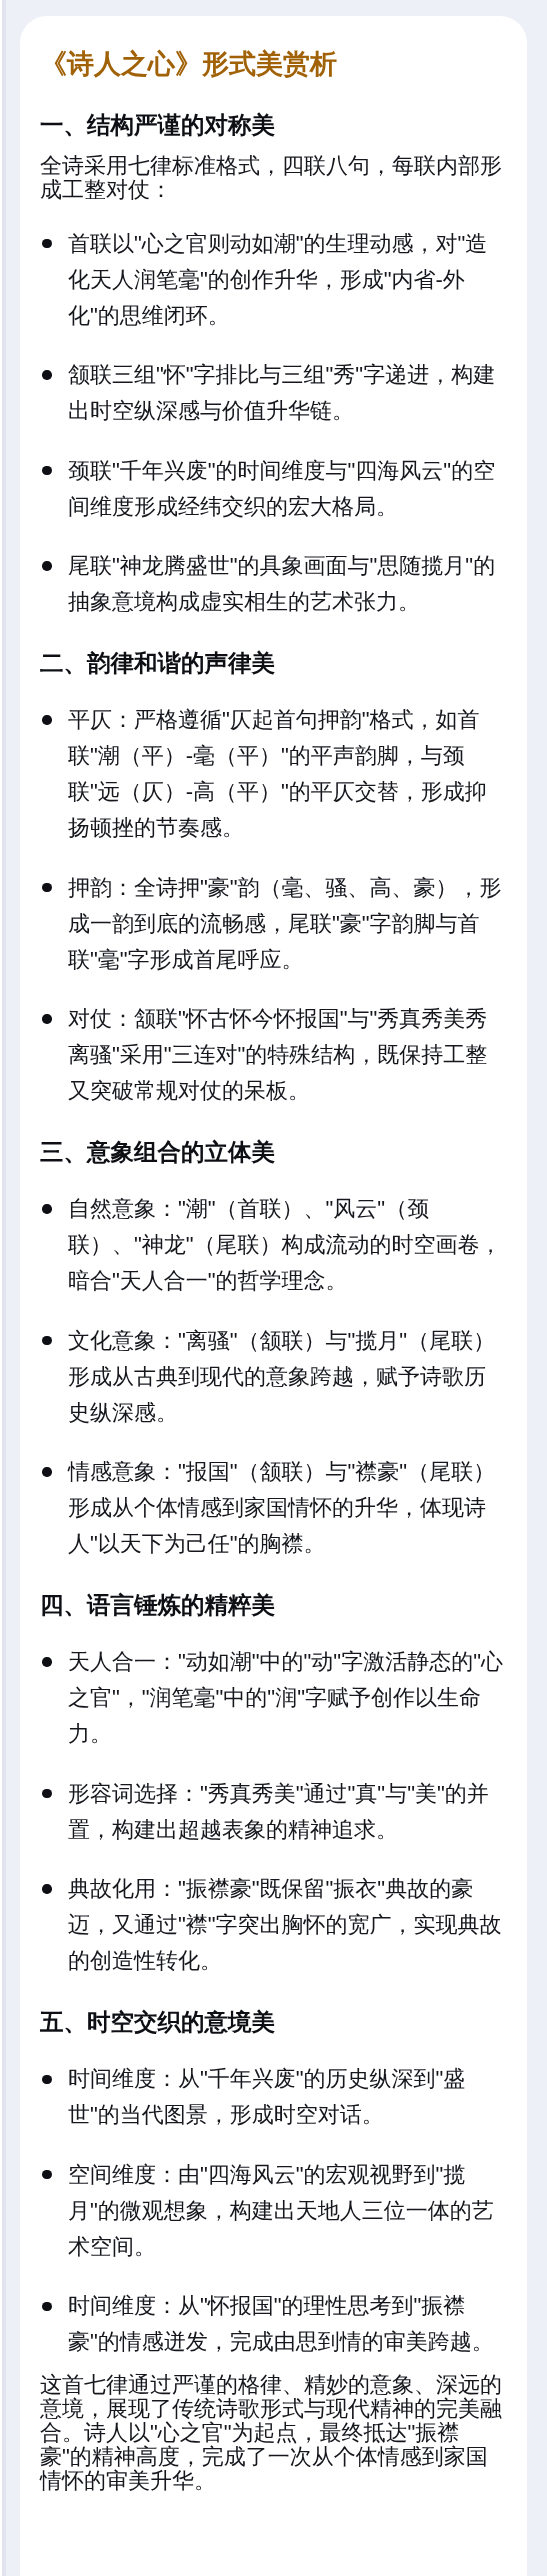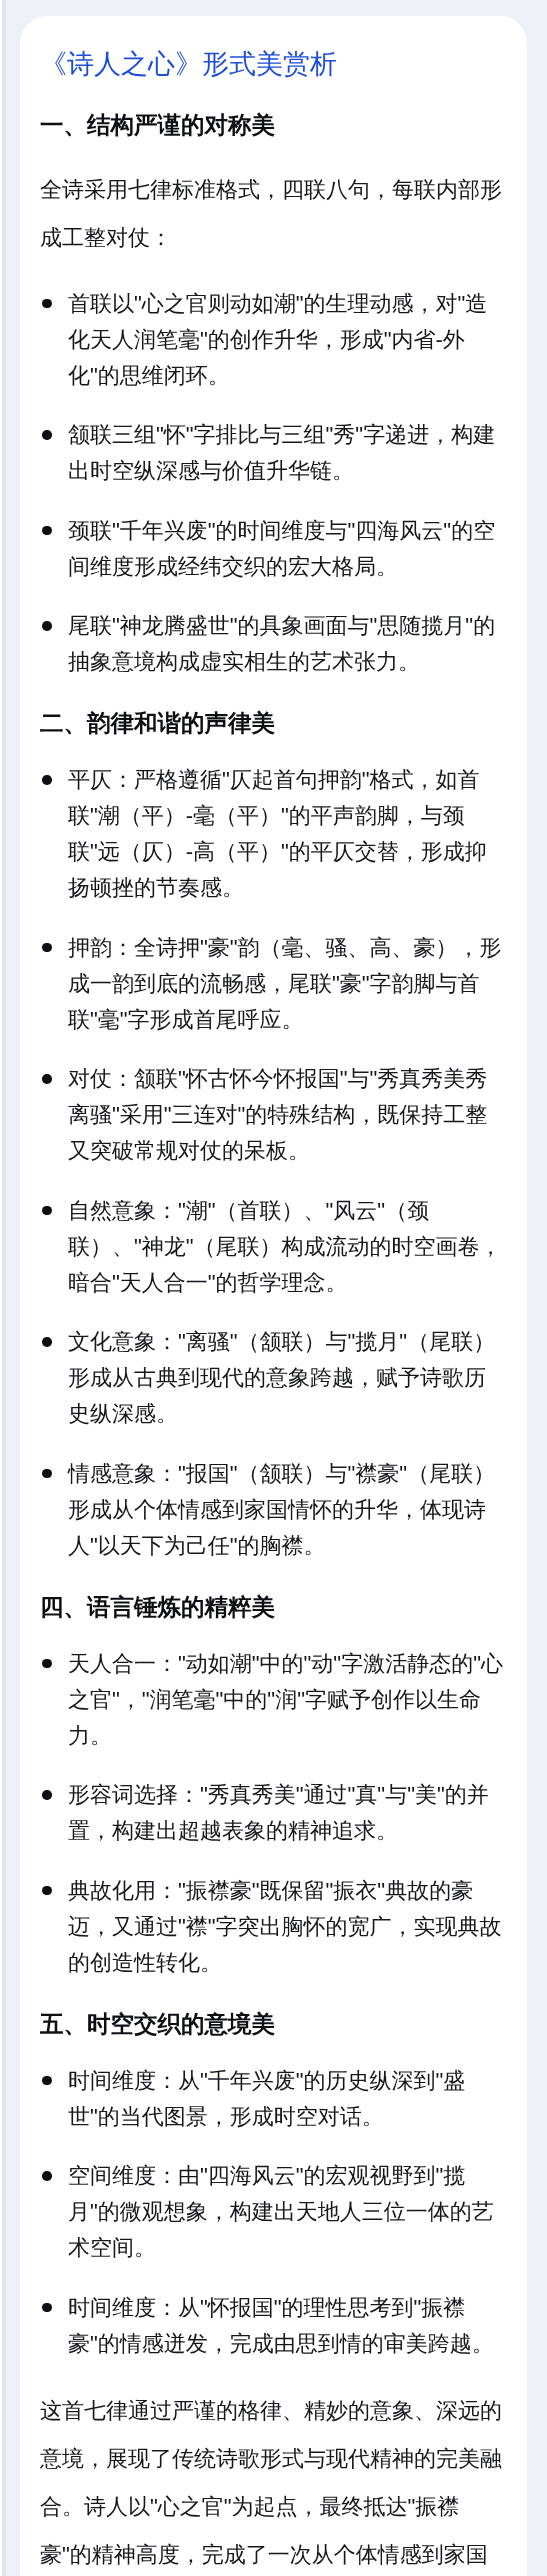--- a/index.html
+++ b/index.html
@@ -26,37 +26,37 @@
     position:absolute;
     left:19.6px; top:15.7px; bottom:0;
     width:507px;
     box-sizing:border-box;
     background:#ffffff;
     border-radius:27px 27px 0 0;
     padding:27px 20.3px 31px 20.3px;
   }
   .title {
     font-size:27px;
-    font-weight:normal;
-    color:#1d4ed8;
+    font-weight:bold;
+    color:#a16207;
     line-height:1.3;
     margin:4.7px 0 0 0;
   }
   .sec-heading {
     font-size:23.5px;
     font-weight:bold;
     color:#0d0f14;
     line-height:1.3;
     margin:28px 0 0 0;
   }
   .body-text {
     font-size:22px;
     color:#15171d;
-    line-height:48px;
-    margin:25px 0 0 0;
+    line-height:24px;
+    margin:13px 0 0 0;
   }
   ul.bullet-list { list-style:none; margin:0; padding:0; }
   li.bullet-item {
     position:relative;
     padding-left:28px;
     font-size:22px;
     color:#15171d;
     line-height:36px;
     margin:23.5px 0 0 0;
   }
@@ -85,20 +85,21 @@
           <li class="bullet-item"><span class="dot"></span><span class="lead">颔联</span><span>三组"怀"字排比与三组"秀"字递进，构建出时空纵深感与价值升华链。</span></li>
           <li class="bullet-item"><span class="dot"></span><span class="lead">颈联</span><span>"千年兴废"的时间维度与"四海风云"的空间维度形成经纬交织的宏大格局。</span></li>
           <li class="bullet-item"><span class="dot"></span><span class="lead">尾联</span><span>"神龙腾盛世"的具象画面与"思随揽月"的抽象意境构成虚实相生的艺术张力。</span></li>
         </ul>
         <h2 class="sec-heading">二、韵律和谐的声律美</h2>
         <ul class="bullet-list">
           <li class="bullet-item"><span class="dot"></span><span class="lead">平仄</span><span>：</span><span>严格遵循"仄起首句押韵"格式，如首联"潮（平）-毫（平）"的平声韵脚，与颈联"远（仄）-高（平）"的平仄交替，形成抑扬顿挫的节奏感。</span></li>
           <li class="bullet-item"><span class="dot"></span><span class="lead">押韵</span><span>：</span><span>全诗押"豪"韵（毫、骚、高、豪），形成一韵到底的流畅感，尾联"豪"字韵脚与首联"毫"字形成首尾呼应。</span></li>
           <li class="bullet-item"><span class="dot"></span><span class="lead">对仗</span><span>：</span><span>颔联"怀古怀今怀报国"与"秀真秀美秀离骚"采用"三连对"的特殊结构，既保持工整又突破常规对仗的呆板。</span></li>
         </ul>
+        <h2 class="sec-heading">三、意象组合的立体美</h2>
         <ul class="bullet-list">
           <li class="bullet-item"><span class="dot"></span><span class="lead">自然意象</span><span>：</span><span>"潮"（首联）、"风云"（颈联）、"神龙"（尾联）构成流动的时空画卷，暗合"天人合一"的哲学理念。</span></li>
           <li class="bullet-item"><span class="dot"></span><span class="lead">文化意象</span><span>：</span><span>"离骚"（颔联）与"揽月"（尾联）形成从古典到现代的意象跨越，赋予诗歌历史纵深感。</span></li>
           <li class="bullet-item"><span class="dot"></span><span class="lead">情感意象</span><span>：</span><span>"报国"（颔联）与"襟豪"（尾联）形成从个体情感到家国情怀的升华，体现诗人"以天下为己任"的胸襟。</span></li>
         </ul>
         <h2 class="sec-heading">四、语言锤炼的精粹美</h2>
         <ul class="bullet-list">
           <li class="bullet-item"><span class="dot"></span><span class="lead">天人合一</span><span>：</span><span>"动如潮"中的"动"字激活静态的"心之官"，"润笔毫"中的"润"字赋予创作以生命力。</span></li>
           <li class="bullet-item"><span class="dot"></span><span class="lead">形容词选择</span><span>：</span><span>"秀真秀美"通过"真"与"美"的并置，构建出超越表象的精神追求。</span></li>
           <li class="bullet-item"><span class="dot"></span><span class="lead">典故化用</span><span>：</span><span>"振襟豪"既保留"振衣"典故的豪迈，又通过"襟"字突出胸怀的宽广，实现典故的创造性转化。</span></li>

